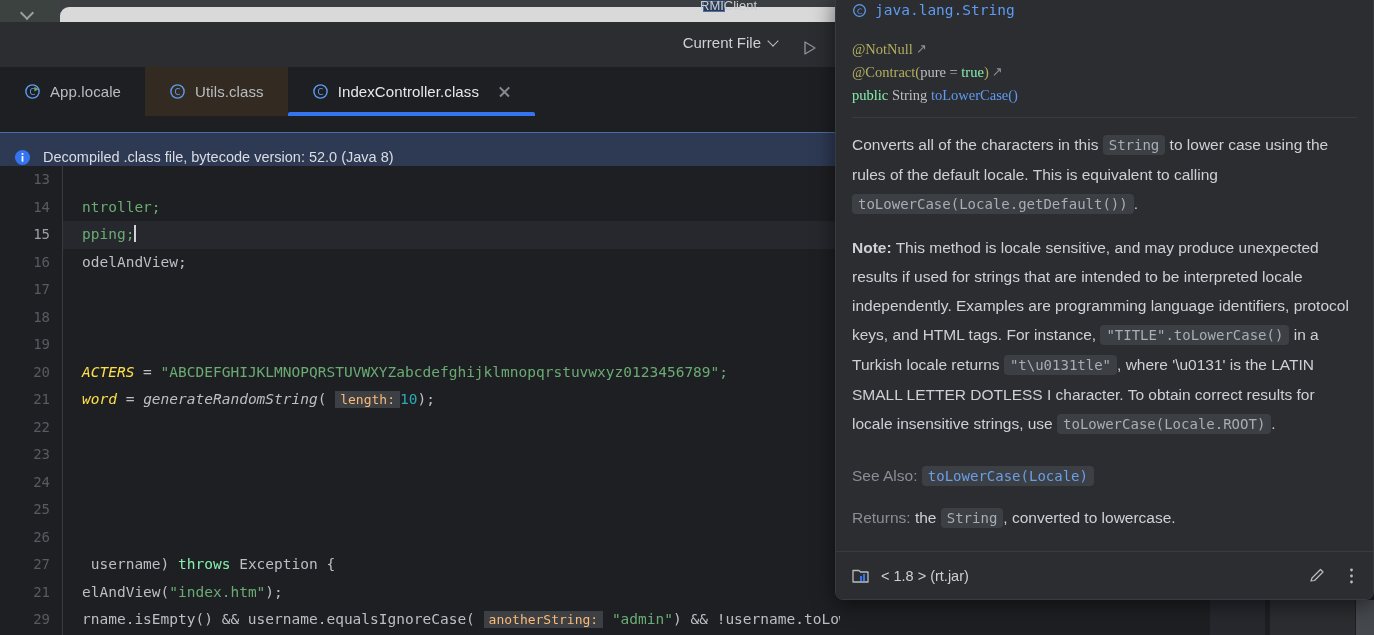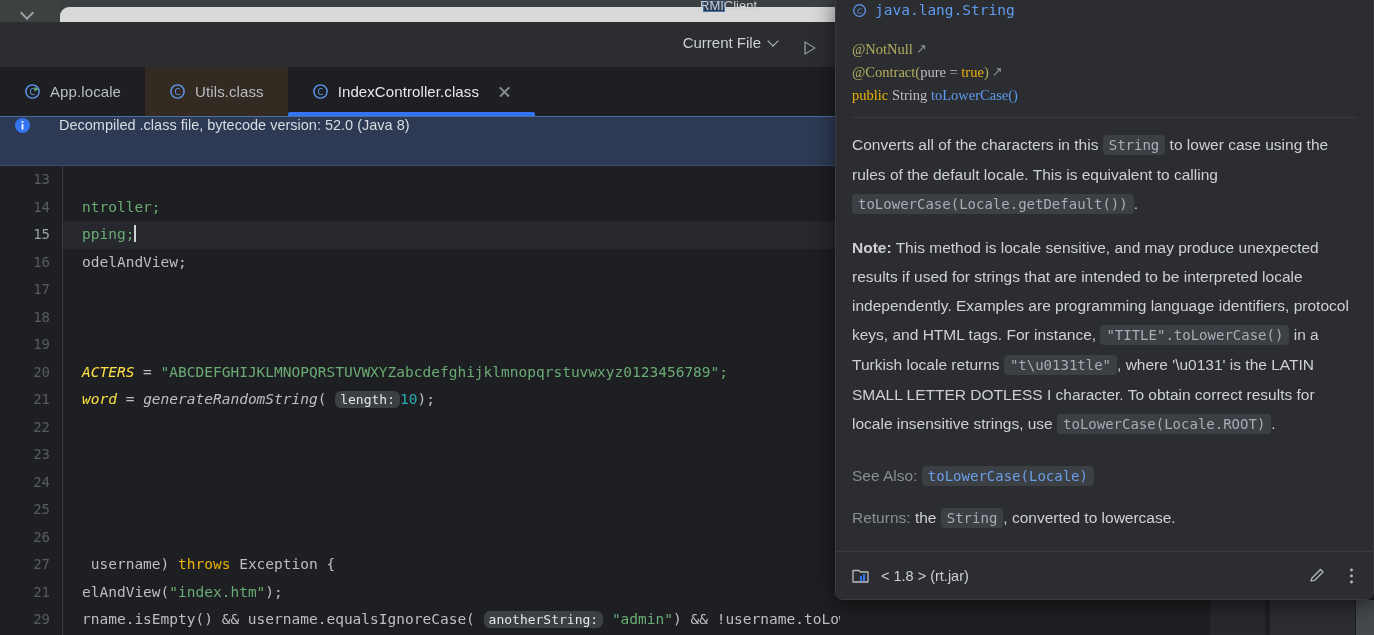--- a/index.html
+++ b/index.html
@@ -90,25 +90,25 @@
   .tab-close::before, .tab-close::after {
     content:""; position:absolute; left:0; top:6px; width:13px; height:1.6px;
     background:#868a91;
   }
   .tab-close::before { transform: rotate(45deg); }
   .tab-close::after  { transform: rotate(-45deg); }
   .cls-icon { width:17px; height:17px; flex:0 0 auto; }
 
   
   .notif {
-    position: absolute; left: 0; top: 116px; width: 835px; height: 50px;
+    position: absolute; left: 0; top: 132px; width: 835px; height: 50px;
     background: #2e3a54;
     border-top: 1px solid #4a6fa5;
     border-bottom: 1px solid #3b4f73;
-    display: flex; padding-left: 14px; gap: 28px;
+    display: flex; align-items: center; padding-left: 14px; gap: 12px;
   }
   .info-icon { width: 17px; height: 17px; flex: 0 0 auto; }
   .notif-text { color: #d9dce3; font-size: 14.5px; }
 
   
   .editor {
     position: absolute; left: 0; top: 166px; width: 883px; height: 469px;
     background: #1e1f22; overflow: hidden;
     font-family: "DejaVu Sans Mono", monospace; font-size: 14.5px;
   }
@@ -136,29 +136,29 @@
   .caret {
     display: inline-block; width: 1.6px; height: 17px; background: #cfd2d6;
     vertical-align: -3px; margin-left: 0px;
   }
   .editor-scrollbar {
     position: absolute; right: 4px; top: 40px; width: 7px; height: 390px;
     background: #4a4d52; border-radius: 4px;
   }
 
   
-  .t-kw      { color: #eab308; }
+  .t-kw      { color: #86efac; }
   .t-str     { color: #6aab73; }
   .t-field   { color: #fde047; font-style: italic; }
   .t-method  { color: #bcbec4; font-style: italic; }
   .t-num     { color: #2aacb8; }
   .t-type    { color: #bcbec4; }
   .t-plain   { color: #bcbec4; }
   .param-hint {
-    background: #3c3f43; color: #e5e5e5; border-radius: 6px;
+    background: #3c3f43; color: #fdba74; border-radius: 0;
     padding: 1px 5px; font-size: 13px;
   }
 
   
   .doc-popup {
     position: absolute; left: 835px; top: -8px; width: 539px; height: 608px;
     background: #2b2d30;
     border: 1px solid #393b40;
     border-radius: 8px;
     box-shadow: 0 4px 22px rgba(0,0,0,.55);

